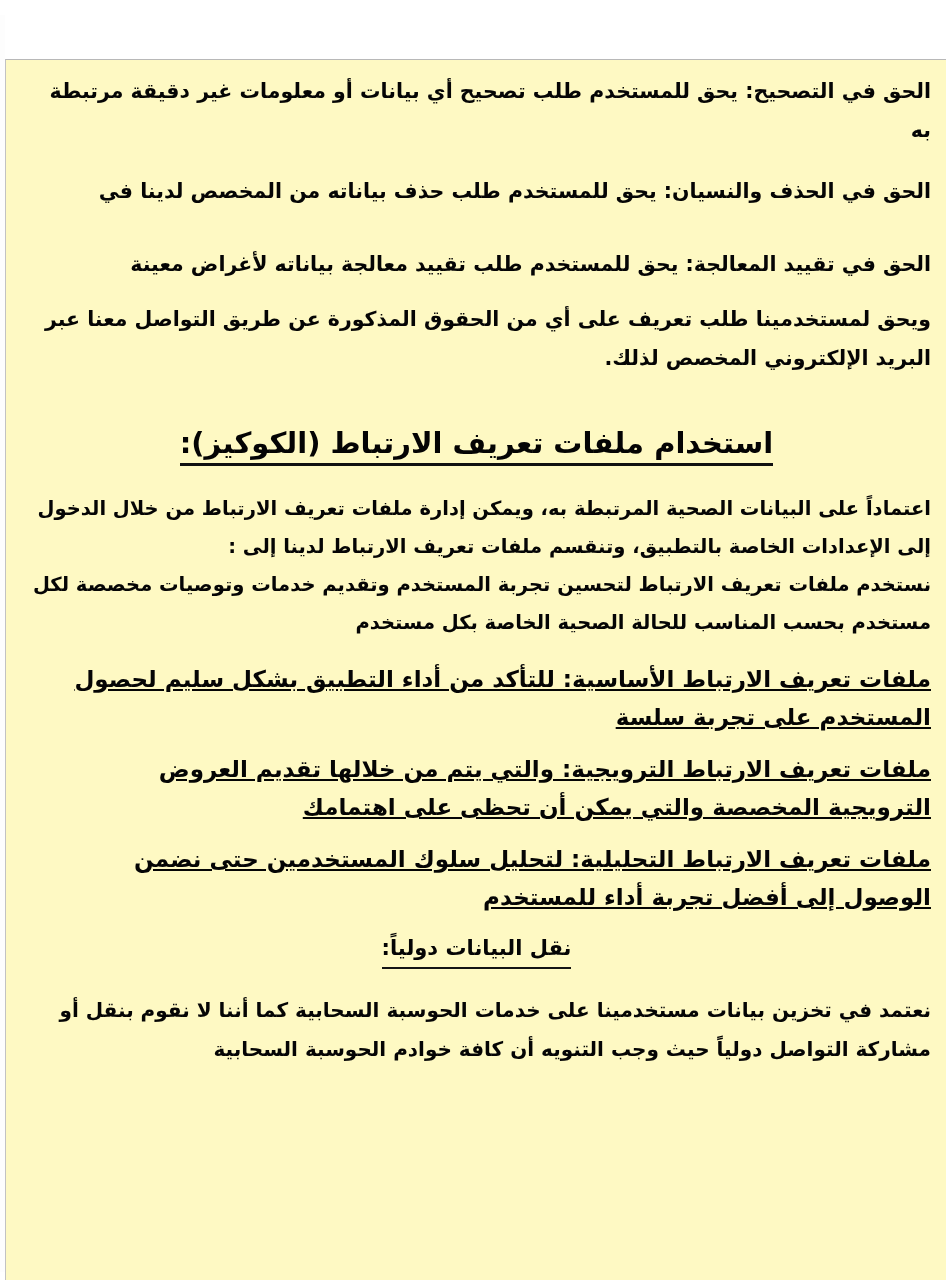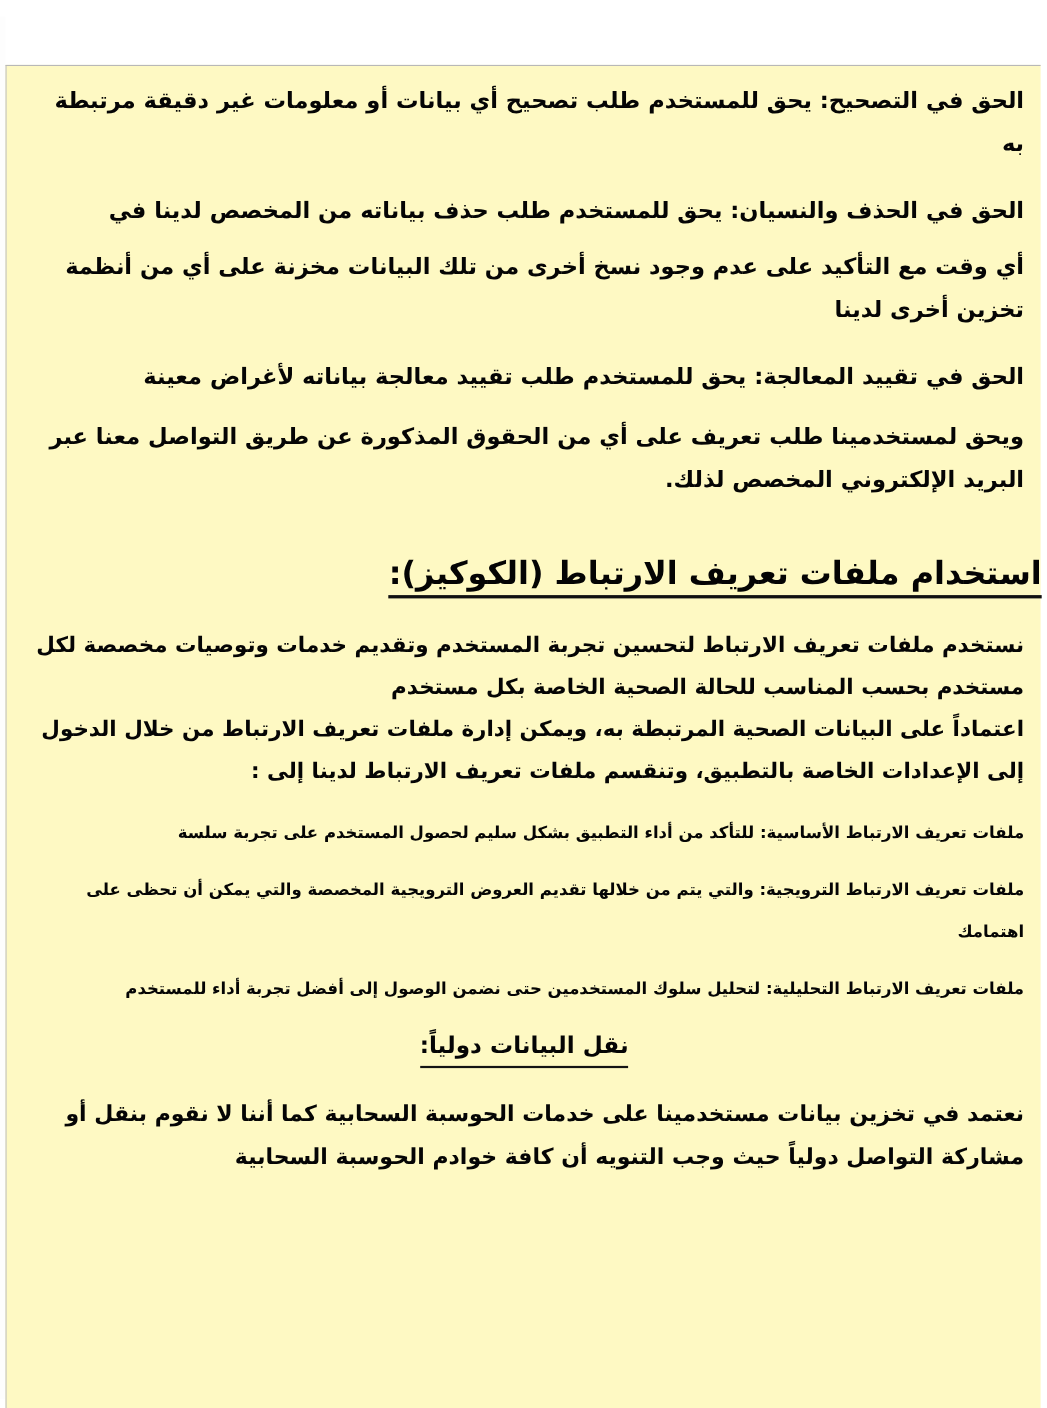--- a/index.html
+++ b/index.html
@@ -67,35 +67,36 @@
   
   .p-cookies-intro {
     margin: 0 16px 0 22px;
     font-size: 19.5px;
     line-height: 38px;
   }
 
   
   .p-indent {
     margin: 0 16px 0 50px;
-    font-size: 15px;
+    font-size: 23px;
     line-height: 38px;
+    text-decoration: underline;
   }
 
   
   .p-last {
     margin: 0 16px 0 24px;
     font-size: 20px;
     line-height: 39px;
   }
 
   
   .heading-main {
     direction: rtl;
-    text-align: right;
+    text-align: center;
     font-size: 29px;
     font-weight: 700;
     color: #040404;
     letter-spacing: 0px;
   }
   .heading-main .ul {
     border-bottom: 3px solid #111111;
     padding-bottom: 3px;
     display: inline-block;
   }
@@ -131,41 +132,40 @@
     <div class="sp-1"></div>
 
     <div class="block p-rights">الحق في التصحيح: يحق للمستخدم طلب تصحيح أي بيانات أو معلومات غير دقيقة مرتبطة به</div>
 
     <div class="sp-2"></div>
 
     <div class="block p-rights">الحق في الحذف والنسيان: يحق للمستخدم طلب حذف بياناته من المخصص لدينا في</div>
 
     <div class="sp-1"></div>
 
-    <div class="block p-rights">أي وقت مع التأكيد على عدم وجود نسخ أخرى من تلك البيانات مخزنة على أي من أنظمة تخزين أخرى لدينا</div>
 
     <div class="sp-2"></div>
 
     <div class="block p-rights">الحق في تقييد المعالجة: يحق للمستخدم طلب تقييد معالجة بياناته لأغراض معينة</div>
 
     <div class="sp-3"></div>
 
     <div class="block p-rights">ويحق لمستخدمينا طلب تعريف على أي من الحقوق المذكورة عن طريق التواصل معنا عبر البريد الإلكتروني المخصص لذلك.</div>
 
     <div style="height:48px"></div>
 
     <div class="heading-main">
       <span class="ul">استخدام ملفات تعريف الارتباط (الكوكيز):</span>
     </div>
 
     <div style="height:24px"></div>
 
+    <div class="block p-cookies-intro">اعتماداً على البيانات الصحية المرتبطة به، ويمكن إدارة ملفات تعريف الارتباط من خلال الدخول إلى الإعدادات الخاصة بالتطبيق، وتنقسم ملفات تعريف الارتباط لدينا إلى :</div>
+
     <div class="block p-cookies-intro">نستخدم ملفات تعريف الارتباط لتحسين تجربة المستخدم وتقديم خدمات وتوصيات مخصصة لكل مستخدم بحسب المناسب للحالة الصحية الخاصة بكل مستخدم</div>
-
-    <div class="block p-cookies-intro">اعتماداً على البيانات الصحية المرتبطة به، ويمكن إدارة ملفات تعريف الارتباط من خلال الدخول إلى الإعدادات الخاصة بالتطبيق، وتنقسم ملفات تعريف الارتباط لدينا إلى :</div>
 
     <div class="sp-4"></div>
 
     <div class="block p-indent">ملفات تعريف الارتباط الأساسية: للتأكد من أداء التطبيق بشكل سليم لحصول المستخدم على تجربة سلسة</div>
 
     <div class="sp-5"></div>
 
     <div class="block p-indent">ملفات تعريف الارتباط الترويجية: والتي يتم من خلالها تقديم العروض الترويجية المخصصة والتي يمكن أن تحظى على اهتمامك</div>
 
     <div class="sp-5"></div>

